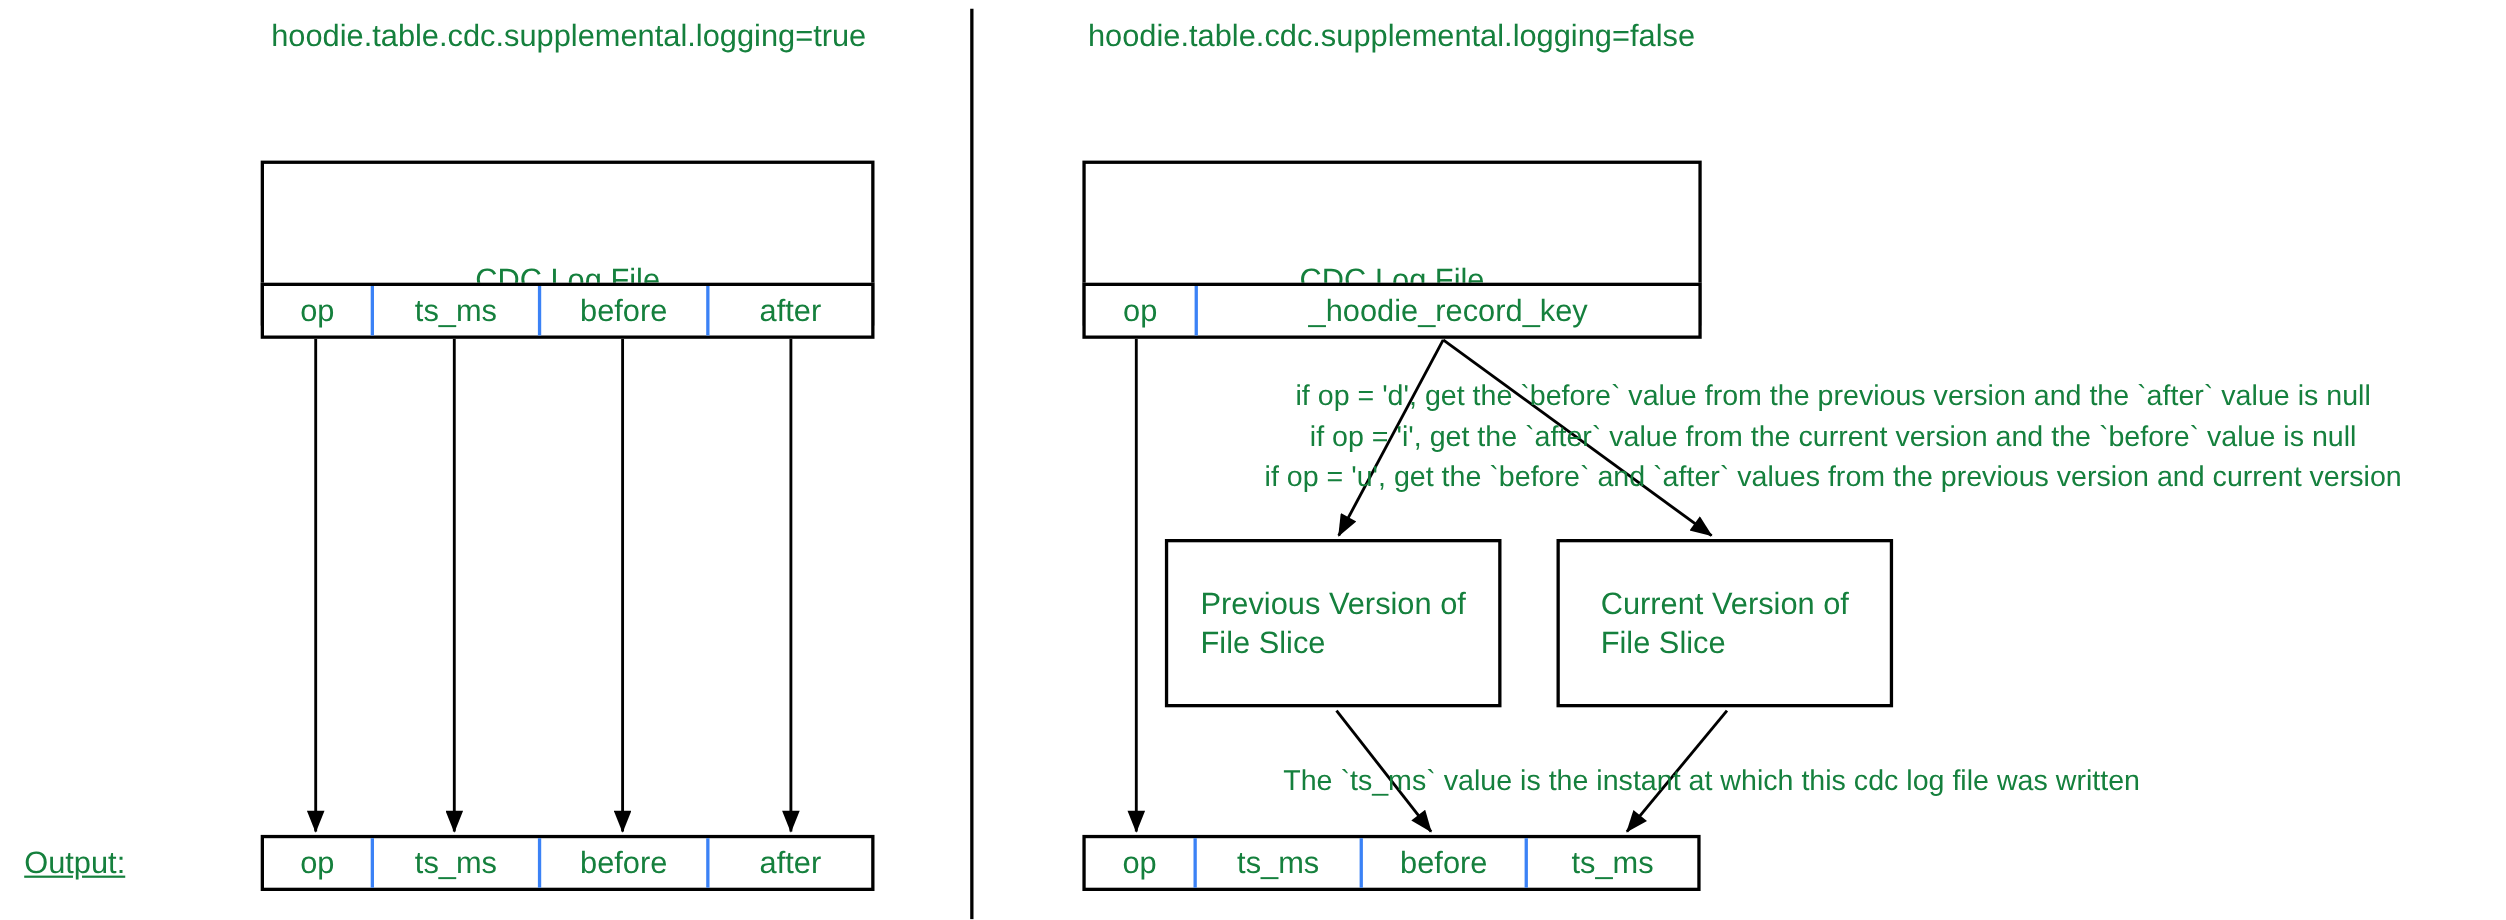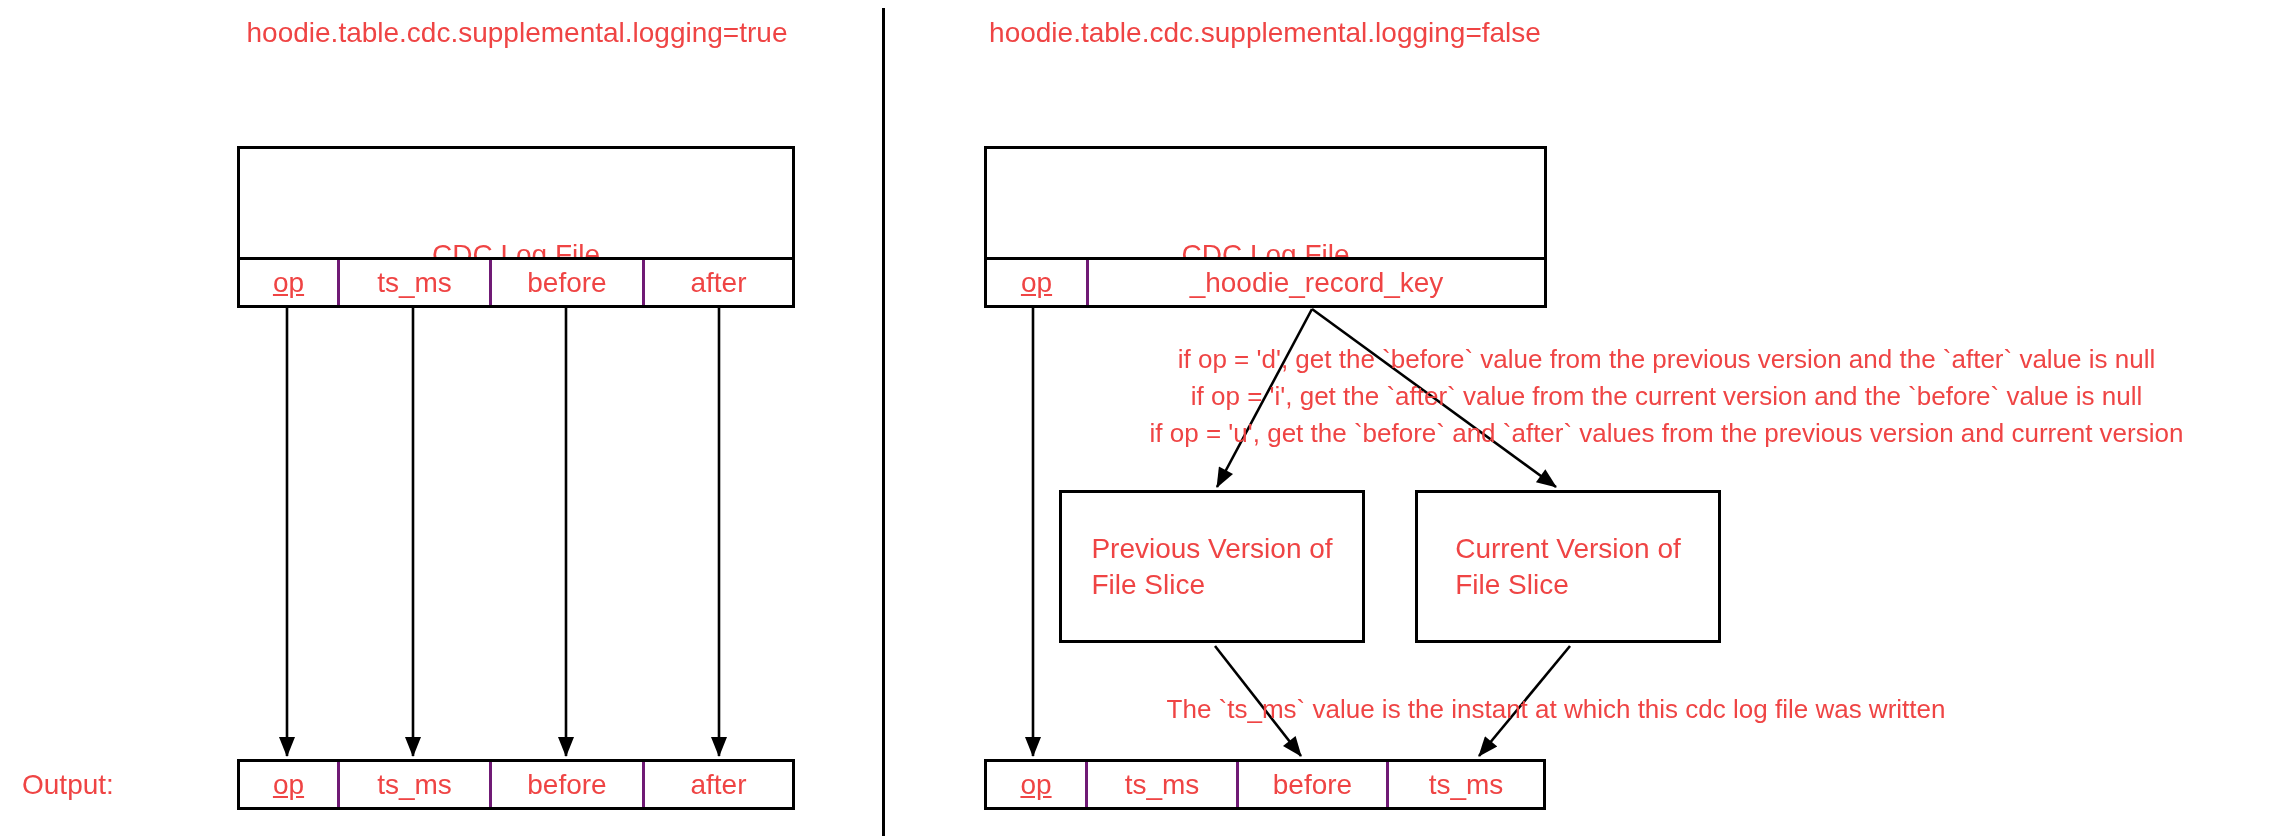--- a/index.html
+++ b/index.html
@@ -6,21 +6,21 @@
     margin: 0;
     padding: 0;
     background: #ffffff;
   }
   #canvas {
     position: relative;
     width: 2278px;
     height: 836px;
     background: #ffffff;
     font-family: "Liberation Sans", sans-serif;
-    color: #ef4444;
+    color: #15803d;
     overflow: hidden;
   }
   #connector-layer {
     position: absolute;
     left: 0; top: 0;
     width: 2278px; height: 836px;
   }
   .abs { position: absolute; box-sizing: border-box; }
   .title {
     font-size: 28px;
@@ -42,26 +42,26 @@
     border: 3px solid #000000;
     background: #ffffff;
     display: flex;
     align-items: stretch;
   }
   .cell {
     display: flex;
     align-items: center;
     justify-content: center;
     font-size: 28px;
-    border-left: 3px solid #701a75;
+    border-left: 3px solid #3b82f6;
     box-sizing: border-box;
     white-space: nowrap;
     overflow: hidden;
   }
-  .cell:first-child { border-left: none; text-decoration: underline; }
+  .cell:first-child { border-left: none; }
   .cell.grow { flex: 1 1 auto; }
   .vbox {
     border: 3px solid #000000;
     background: #ffffff;
     display: flex;
     align-items: center;
     justify-content: center;
     text-align: left;
     font-size: 28px;
     line-height: 36px;
@@ -116,21 +116,21 @@
     <span>CDC Log File</span>
   </div>
 
   <div class="abs row" style="left:237px; top:257px; width:558px; height:51px;">
     <div class="cell" style="width:97px;">op</div>
     <div class="cell" style="width:152px;">ts_ms</div>
     <div class="cell" style="width:153px;">before</div>
     <div class="cell grow">after</div>
   </div>
 
-  <div class="abs output-label" style="left:22px; top:768px;">Output:</div>
+  <div class="abs output-label" style="left:22px; top:768px;text-decoration:underline;">Output:</div>
 
   <div class="abs row" style="left:237px; top:759px; width:558px; height:51px;">
     <div class="cell" style="width:97px;">op</div>
     <div class="cell" style="width:152px;">ts_ms</div>
     <div class="cell" style="width:153px;">before</div>
     <div class="cell grow">after</div>
   </div>
 
   <div class="abs title" style="left:965px; top:16px; width:600px;">hoodie.table.cdc.supplemental.logging=false</div>
 

